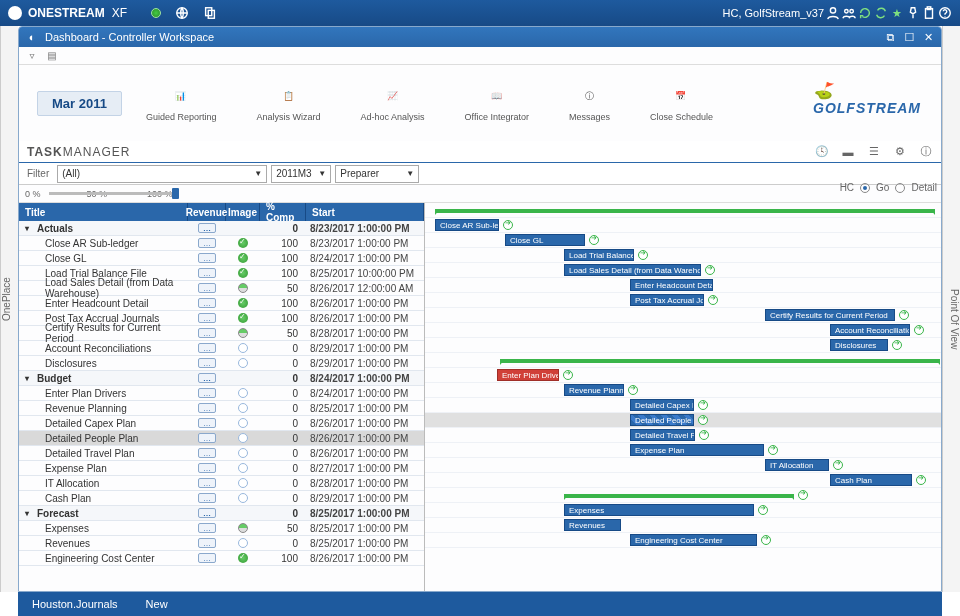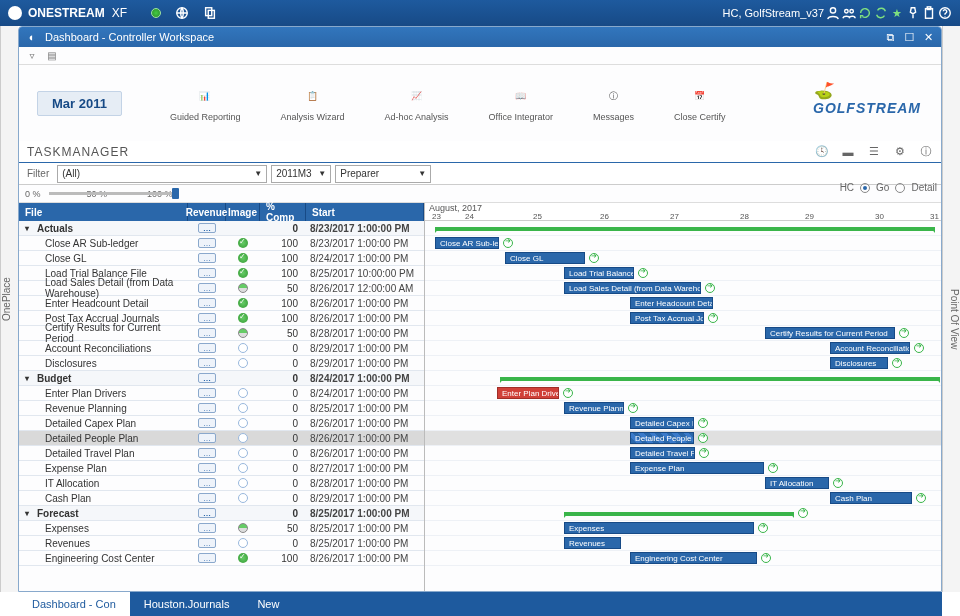--- a/index.html
+++ b/index.html
@@ -16,34 +16,34 @@
 svg.micon { width: 14px; height: 14px; fill: none; stroke: #fff; stroke-width: 1.6; }
 
 .left-rail { position: absolute; left: 0; top: 26px; width: 18px; height: 566px; background: #f4f4f4; border-right: 1px solid #ccc; writing-mode: vertical-rl; text-align: center; font-size: 10px; color: #666; padding-top: 20px; transform: rotate(180deg); }
 .right-rail { position: absolute; right: 0; top: 26px; width: 18px; height: 566px; background: #f4f4f4; border-left: 1px solid #ccc; writing-mode: vertical-rl; text-align: center; font-size: 10px; color: #666; padding-top: 20px; }
 
 .main-window { position: absolute; left: 18px; top: 26px; width: 924px; height: 566px; background: #fdfdfe; border: 1px solid #88a9cc; border-radius: 4px 4px 0 0; overflow: hidden; }
 .win-title { height: 20px; background: linear-gradient(#3276bd,#2a67aa); color: #fff; display: flex; align-items: center; padding: 0 6px; font-size: 11px; gap: 6px; }
 .win-title .spacer { flex: 1; }
 .win-title .win-icon { width: 13px; height: 13px; display: flex; align-items: center; justify-content: center; cursor: pointer; }
 
-.ribbon { height: 76px; display: flex; align-items: center; padding: 0 18px; gap: 48px; position: relative; }
+.ribbon { height: 76px; display: flex; align-items: center; padding: 0 18px; gap: 24px; position: relative; }
 .period-box { background: #e6edf5; border: 1px solid #c3d3e6; padding: 4px 14px; font-size: 13px; color: #174a86; font-weight: 600; border-radius: 2px; }
 .ribbon-btn { display: flex; flex-direction: column; align-items: center; gap: 4px; cursor: pointer; font-size: 9px; color: #555; }
 .ribbon-btn .ricon { width: 24px; height: 24px; display: flex; align-items: center; justify-content: center; }
 .logo { position: absolute; right: 20px; top: 16px; font-size: 14px; font-weight: 700; color: #2a67aa; letter-spacing: 1px; font-style: italic; }
 .logo .flag { font-size: 16px; }
 
 .tabs { display: flex; border-bottom: 1px solid #bcc; background: #eef2f7; height: 22px; padding-left: 6px; }
 .tab { padding: 3px 12px; border: 1px solid #bcc; border-bottom: none; background: #f8f8f8; margin-right: 2px; border-radius: 3px 3px 0 0; font-size: 11px; cursor: pointer; }
 .tab.active { background: #fff; font-weight: 600; }
 
 .panel-title { height: 22px; background: #fff; display: flex; align-items: center; padding: 0 8px; border-bottom: 1px solid #2a67aa; }
 .panel-title .pt { font-size: 12px; color: #555; letter-spacing: 1px; }
-.panel-title .pt b { font-weight: 400; }
+.panel-title .pt b { font-weight: 700; }
 .panel-title .right-tools { margin-left: auto; display: flex; gap: 12px; color: #666; }
 
 .sub-title { height: 14px; background: #1e5a9e; color: #fff; font-size: 9px; padding: 0 6px; line-height: 14px; }
 
 .filter-row { height: 22px; display: flex; align-items: center; gap: 4px; padding: 2px 4px; border-bottom: 1px solid #ccc; background: #fff; }
 .filter-row label { color: #666; font-size: 10px; padding: 0 4px; }
 .filter-row .dd { border: 1px solid #aaa; height: 18px; font-size: 10px; padding: 1px 4px; display: flex; align-items: center; justify-content: space-between; background: #fff; }
 .dd .caret { font-size: 8px; color: #333; }
 .filter-right { margin-left: auto; display: flex; align-items: center; gap: 6px; font-size: 10px; color: #666; margin-top: 28px; }
 .filter-right .radio { width: 10px; height: 10px; border: 1px solid #888; border-radius: 50%; display: inline-block; vertical-align: middle; }
@@ -209,21 +209,21 @@
         <div class="ribbon-btn">
           <div class="ricon">📖</div>
           <span>Office Integrator</span>
         </div>
         <div class="ribbon-btn">
           <div class="ricon">ⓘ</div>
           <span>Messages</span>
         </div>
         <div class="ribbon-btn">
           <div class="ricon">📅</div>
-          <span>Close Certify</span>
+          <span>Close Schedule</span>
         </div>
       </div>
     <div class="logo"><span class="flag">⛳</span><br><span>GOLFSTREAM</span></div>
   </div>
 
 
   <div class="panel-title">
     <span class="pt"><b>TASK</b><span>MANAGER</span></span>
     <div class="right-tools">
       <span class="icon">🕓</span>
@@ -237,21 +237,21 @@
   <div class="filter-row">
     <label>Filter</label>
     <div class="dd" style="width:210px">
         <span>(All)</span>
         <span class="caret">▼</span>
       </div>
     <div class="dd" style="width:60px">
         <span>2011M3</span>
         <span class="caret">▼</span>
       </div>
-    <div class="dd" style="width:96px">
+    <div class="dd" style="width:84px">
         <span>Preparer</span>
         <span class="caret">▼</span>
       </div>
     <div class="filter-right">
       <span>HC</span>
       <span class="radio on"></span>
         <span>Go</span>
       <span class="radio"></span>
         <span>Detail</span>
     </div>
@@ -264,21 +264,21 @@
     <div style="position:absolute; left:30px; width:130px;">
         <div class="slider">
           <div class="thumb"></div>
         </div>
       </div>
   </div>
 
   <div class="work-area">
     <div class="grid">
       <div class="grid-head">
-        <div class="gh c-title">File</div>
+        <div class="gh c-title">Title</div>
         <div class="gh c-det">Revenue</div>
         <div class="gh c-img">Image</div>
         <div class="gh c-comp">% Comp</div>
         <div class="gh c-start">Start</div>
       </div>
       <div class="grid-body" id="grid-body">
           <div class="grow group">
             <div class="c-title ">
               <span class="exp">▾</span>
               <span>Actuals</span>
@@ -570,34 +570,20 @@
             </div>
             <div class="c-img">
               <span class="status-done"></span>
             </div>
             <div class="c-comp">100</div>
             <div class="c-start">8/26/2017 1:00:00 PM</div>
           </div>
         </div>
     </div>
     <div class="gantt">
-      <div class="gantt-head">
-        <span class="month">August, 2017</span>
-        <div id="ticks">
-            <span class="tick" style="left: 7px;">23</span>
-            <span class="tick" style="left: 40px;">24</span>
-            <span class="tick" style="left: 108px;">25</span>
-            <span class="tick" style="left: 175px;">26</span>
-            <span class="tick" style="left: 245px;">27</span>
-            <span class="tick" style="left: 315px;">28</span>
-            <span class="tick" style="left: 380px;">29</span>
-            <span class="tick" style="left: 450px;">30</span>
-            <span class="tick" style="left: 505px;">31</span>
-          </div>
-      </div>
       <div class="gantt-body" id="gantt-body">
           <div class="gantt-row">
             <div class="summary-bar" style="left: 10px; width: 500px;"></div>
           </div>
           <div class="gantt-row">
             <div class="task-bar" style="left: 10px; width: 64px;">Close AR Sub-ledger</div>
             <div class="badge" style="left: 78px;"></div>
           </div>
           <div class="gantt-row">
             <div class="task-bar" style="left: 80px; width: 80px;">Close GL</div>
@@ -679,16 +665,15 @@
           <div class="gantt-row">
             <div class="task-bar" style="left: 205px; width: 127px;">Engineering Cost Center</div>
             <div class="badge" style="left: 336px;"></div>
           </div>
         </div>
     </div>
   </div>
 </div>
 
 <div class="bottom-tabs" id="btabs">
-    <div class="btab active">Dashboard - Con</div>
     <div class="btab">Houston.Journals</div>
     <div class="btab">New</div>
   </div>
 
 </body></html>

